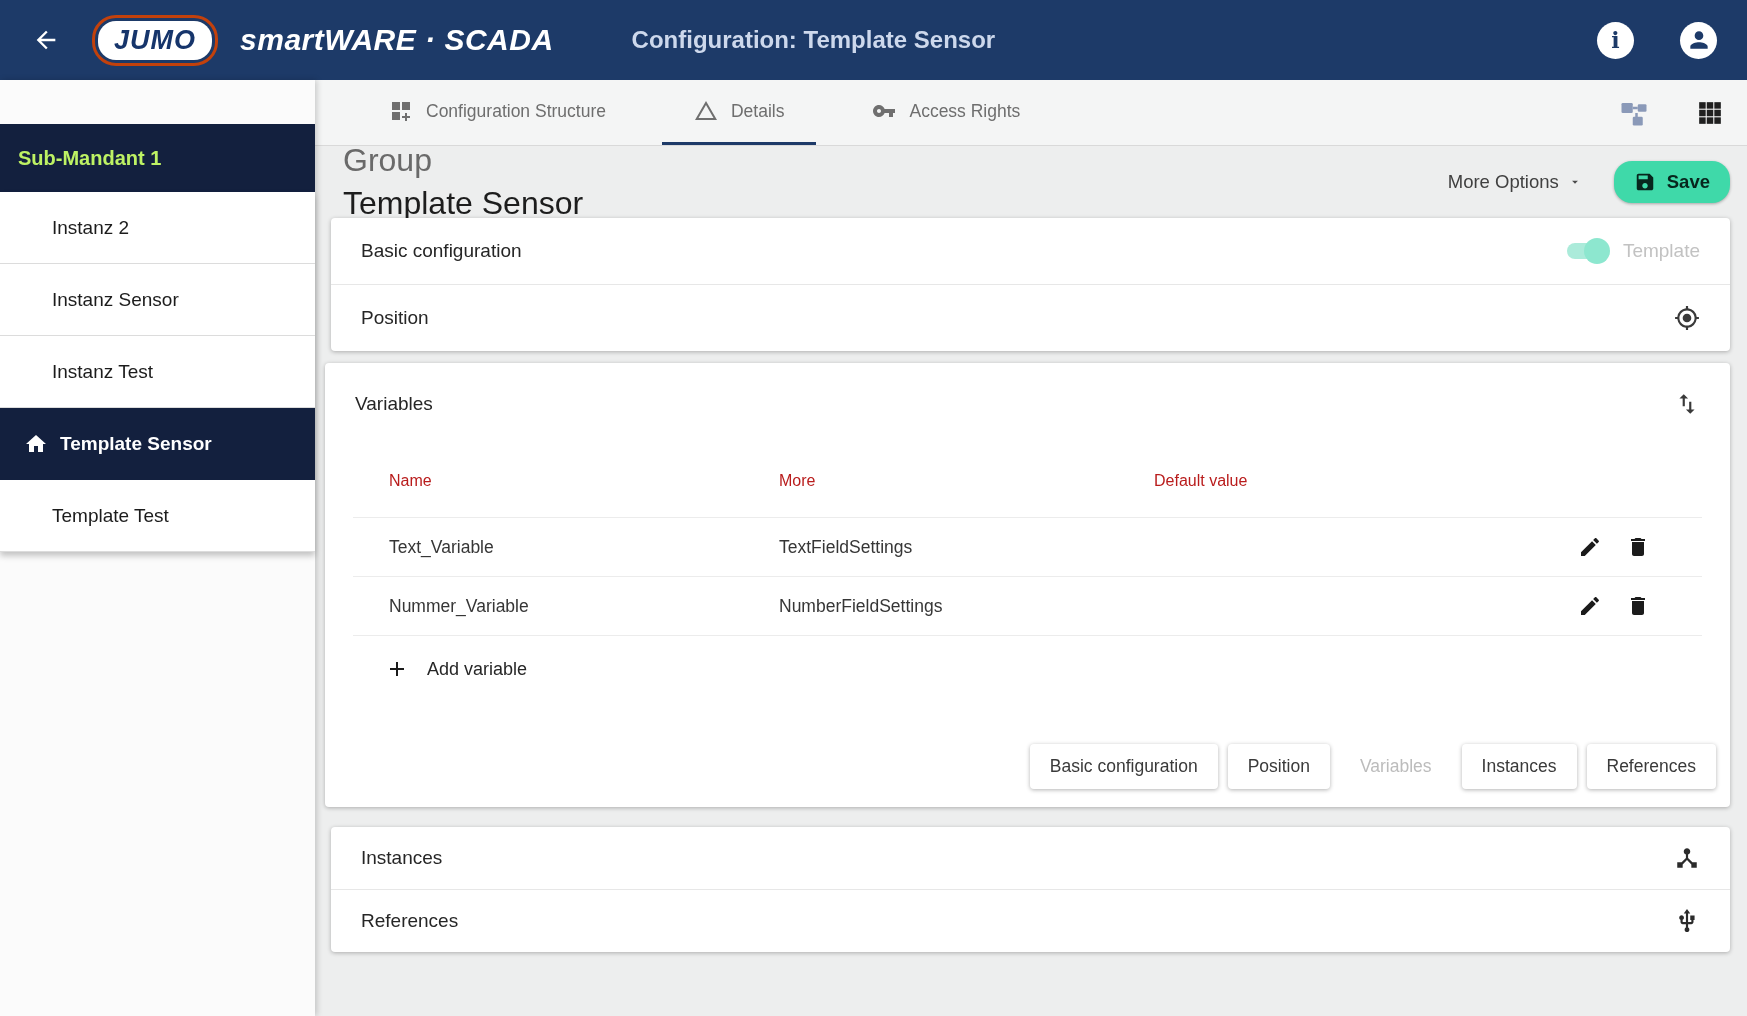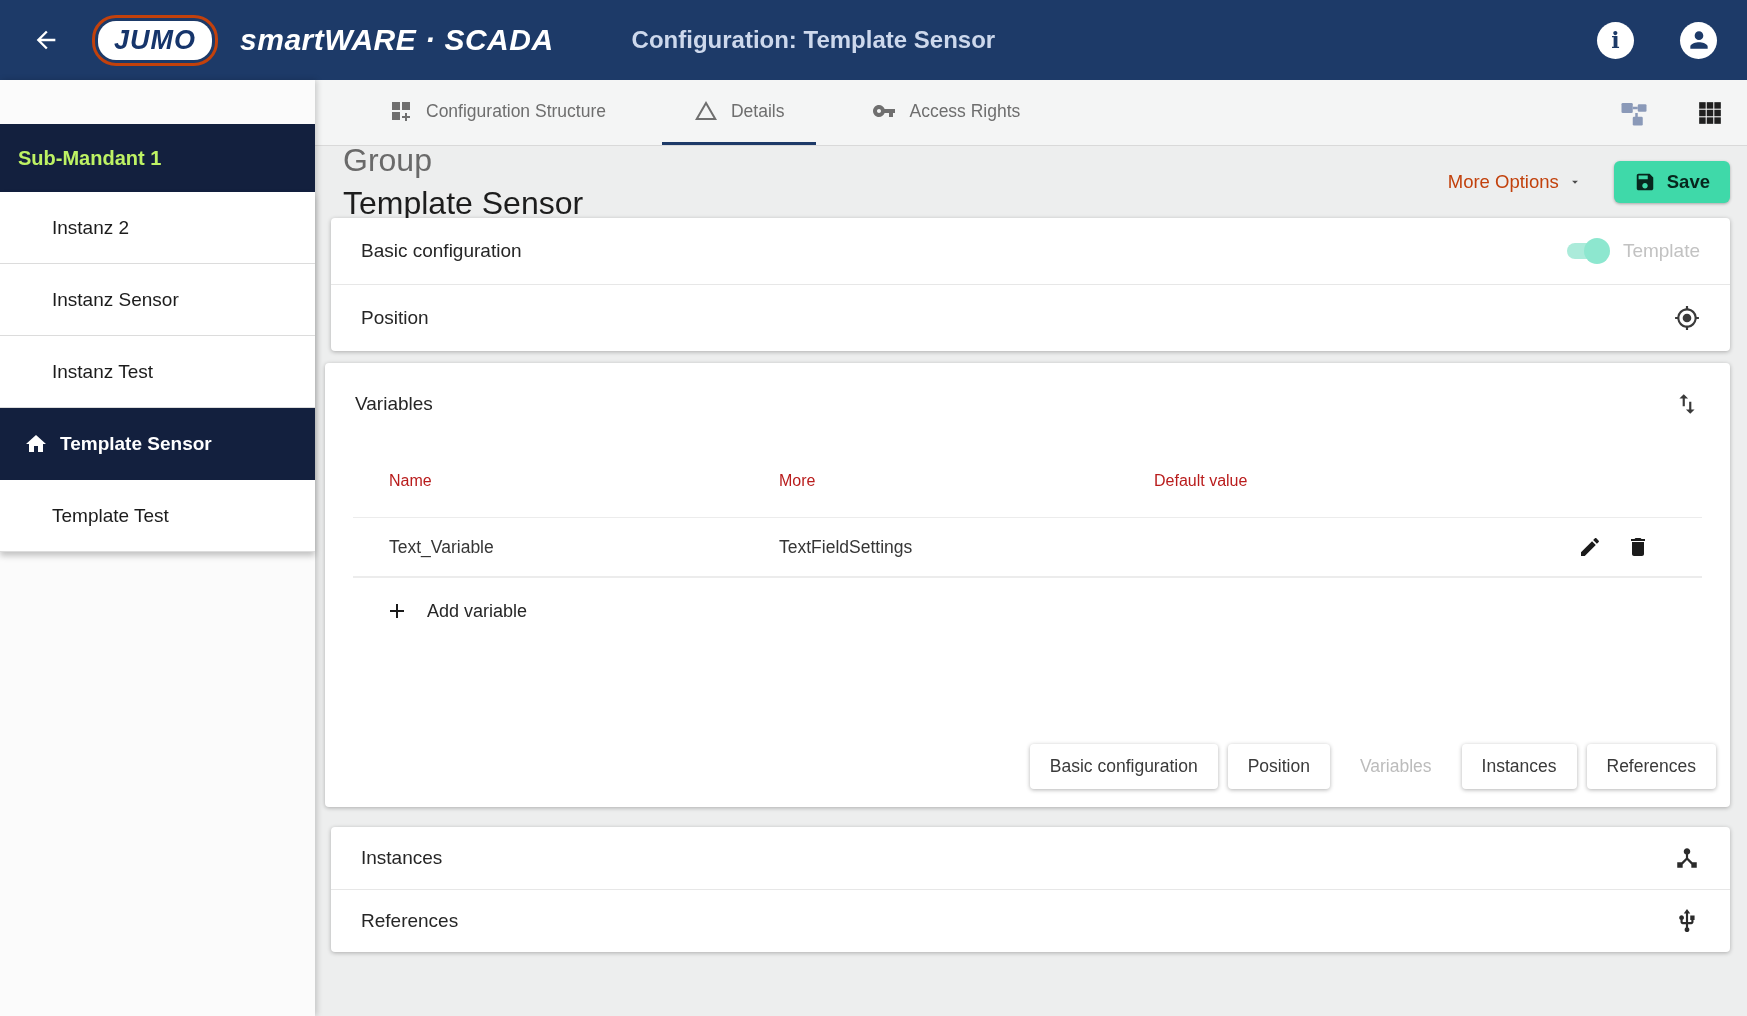--- a/index.html
+++ b/index.html
@@ -43,22 +43,22 @@
   .tab { display:flex; align-items:center; gap:13px; padding:0 32px; color:#6e6e6e; font-size:17.5px; border-bottom:3px solid transparent; cursor:pointer; }
   .tab + .tab { margin-left:24px; }
   .tab.active { border-bottom-color:#1d3a68; }
   .tabbar-icons { margin-left:auto; display:flex; align-items:center; gap:48px; padding-right:24px; }
   .icon-btn { background:none; border:none; display:flex; align-items:center; justify-content:center; cursor:pointer; }
 
   .page-header { height:72px; flex:0 0 auto; display:flex; align-items:center; padding:0 17px 0 28px; }
   .page-header h1 { font-size:32px; font-weight:400; color:#1d1d1d; display:flex; gap:6px;flex-direction:column; }
   .page-header h1 .muted { color:#6a6a6a; }
   .header-actions { margin-left:auto; display:flex; align-items:center; }
-  .more-options { display:flex; align-items:center; gap:9px; color:#c2410c; font-size:18.5px; margin-right:32px; cursor:pointer; background:none; border:none; font-family:inherit; }
-  .save-btn { height:42px; padding:0 20px; background:#3fd9a9; border:none; border-radius:6px; display:flex; align-items:center; gap:11px; font-size:18.5px; font-weight:600; color:#07261d; cursor:pointer; box-shadow:0 1px 3px rgba(0,0,0,.3); font-family:inherit; }
+  .more-options { display:flex; align-items:center; gap:9px; color:#404040; font-size:18.5px; margin-right:32px; cursor:pointer; background:none; border:none; font-family:inherit; }
+  .save-btn { height:42px; padding:0 20px; background:#3fd9a9; border:none; border-radius:18px; display:flex; align-items:center; gap:11px; font-size:18.5px; font-weight:600; color:#07261d; cursor:pointer; box-shadow:0 1px 3px rgba(0,0,0,.3); font-family:inherit; }
 
   .card { margin:0 17px 0 16px; background:#fff; border-radius:4px; box-shadow:0 1px 4px rgba(0,0,0,.28); }
   .row { height:66px; display:flex; align-items:center; padding:0 30px; font-size:19px; color:#262626; }
   .divider { height:1px; background:#e7e7e7; }
   .right-group { margin-left:auto; display:flex; align-items:center; }
 
   
   .toggle { position:relative; width:40px; height:16px; border-radius:8px; background:#abebda; margin-right:16px; cursor:pointer; }
   .toggle .thumb { position:absolute; right:-3px; top:-5px; width:26px; height:26px; border-radius:50%; background:#8de7cf; }
   .toggle-label { color:#c2c2c2; font-size:19px; }
@@ -289,20 +289,41 @@
               <span style="display:flex">
                 <svg width="24" height="24" viewBox="0 0 24 24" fill="#1b1b1b">
                     <path d="M6 19c0 1.1.9 2 2 2h8c1.1 0 2-.9 2-2V7H6v12zM19 4h-3.5l-1-1h-5l-1 1H5v2h14V4z"></path>
                   </svg>
               </span>
             </button>
           </span>
         </div>
         <div class="tdivider"></div>
 
+        <div class="trow">
+          <span class="col-name">Nummer_Variable</span>
+          <span class="col-type">NumberFieldSettings</span>
+          <span class="col-default"></span>
+          <span class="col-actions">
+            <button class="action-btn">
+              <span style="display:flex">
+                <svg width="24" height="24" viewBox="0 0 24 24" fill="#1b1b1b">
+                    <path d="M3 17.25V21h3.75L17.81 9.94l-3.75-3.75L3 17.25zM20.71 7.04c.39-.39.39-1.02 0-1.41l-2.34-2.34c-.39-.39-1.02-.39-1.41 0l-1.83 1.83 3.75 3.75 1.83-1.83z"></path>
+                  </svg>
+              </span>
+            </button>
+            <button class="action-btn">
+              <span style="display:flex">
+                <svg width="24" height="24" viewBox="0 0 24 24" fill="#1b1b1b">
+                    <path d="M6 19c0 1.1.9 2 2 2h8c1.1 0 2-.9 2-2V7H6v12zM19 4h-3.5l-1-1h-5l-1 1H5v2h14V4z"></path>
+                  </svg>
+              </span>
+            </button>
+          </span>
+        </div>
         <div class="tdivider"></div>
 
         <button class="add-row">
           <span style="display:flex">
             <svg width="24" height="24" viewBox="0 0 24 24" fill="#1b1b1b">
                 <path d="M19 13h-6v6h-2v-6H5v-2h6V5h2v6h6v2z"></path>
               </svg>
           </span>
           <span>Add variable</span>
         </button>

